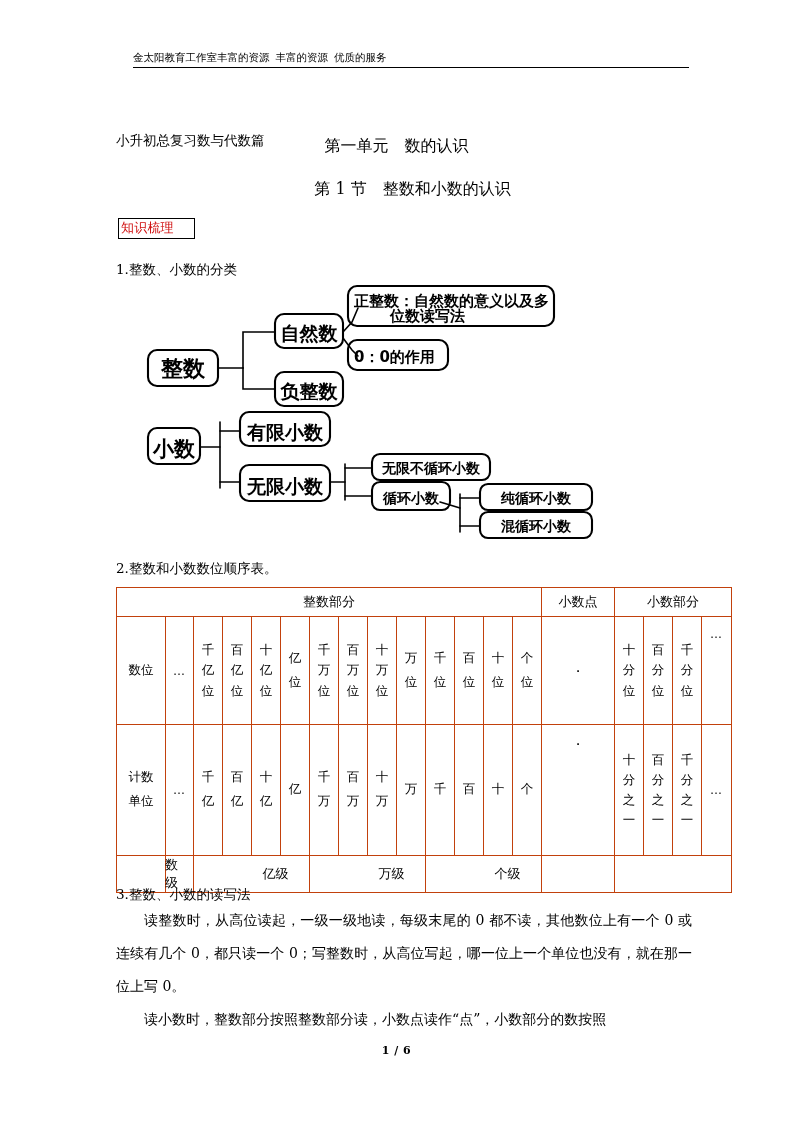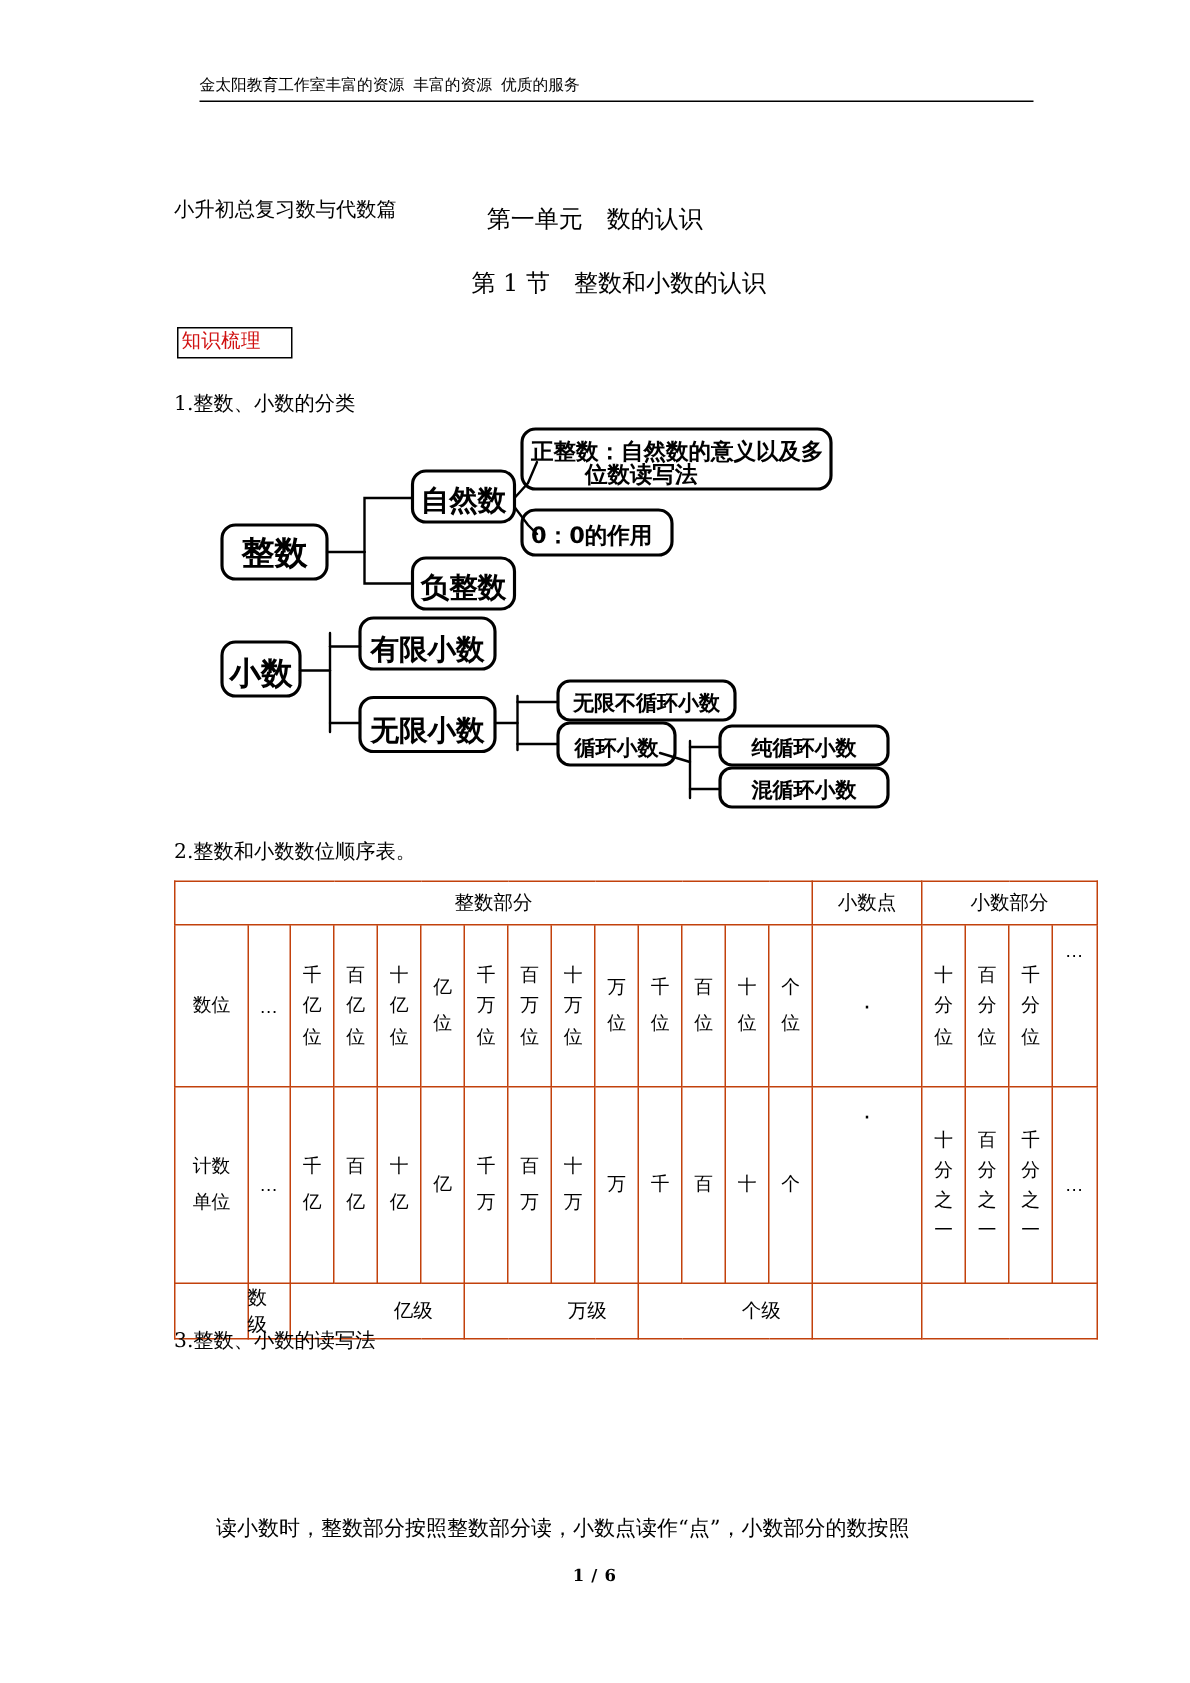--- a/index.html
+++ b/index.html
@@ -499,16 +499,17 @@
         <td colspan="4">亿级</td>
         <td colspan="4">万级</td>
         <td colspan="4">个级</td>
         <td></td>
         <td colspan="4"></td>
       </tr>
     </tbody>
   </table>
 
   <div class="item-3">3.整数、小数的读写法</div>
+  <div class="para p1">读整数时，从高位读起，一级一级地读，每级末尾的 0 都不读，其他数位上有一个 0 或连续有几个 0，都只读一个 0；写整数时，从高位写起，哪一位上一个单位也没有，就在那一位上写 0。</div>
   <div class="para p2">读小数时，整数部分按照整数部分读，小数点读作“点”，小数部分的数按照</div>
 
   <div class="footer-page">1 / 6</div>
 </div>
 
 </body></html>

